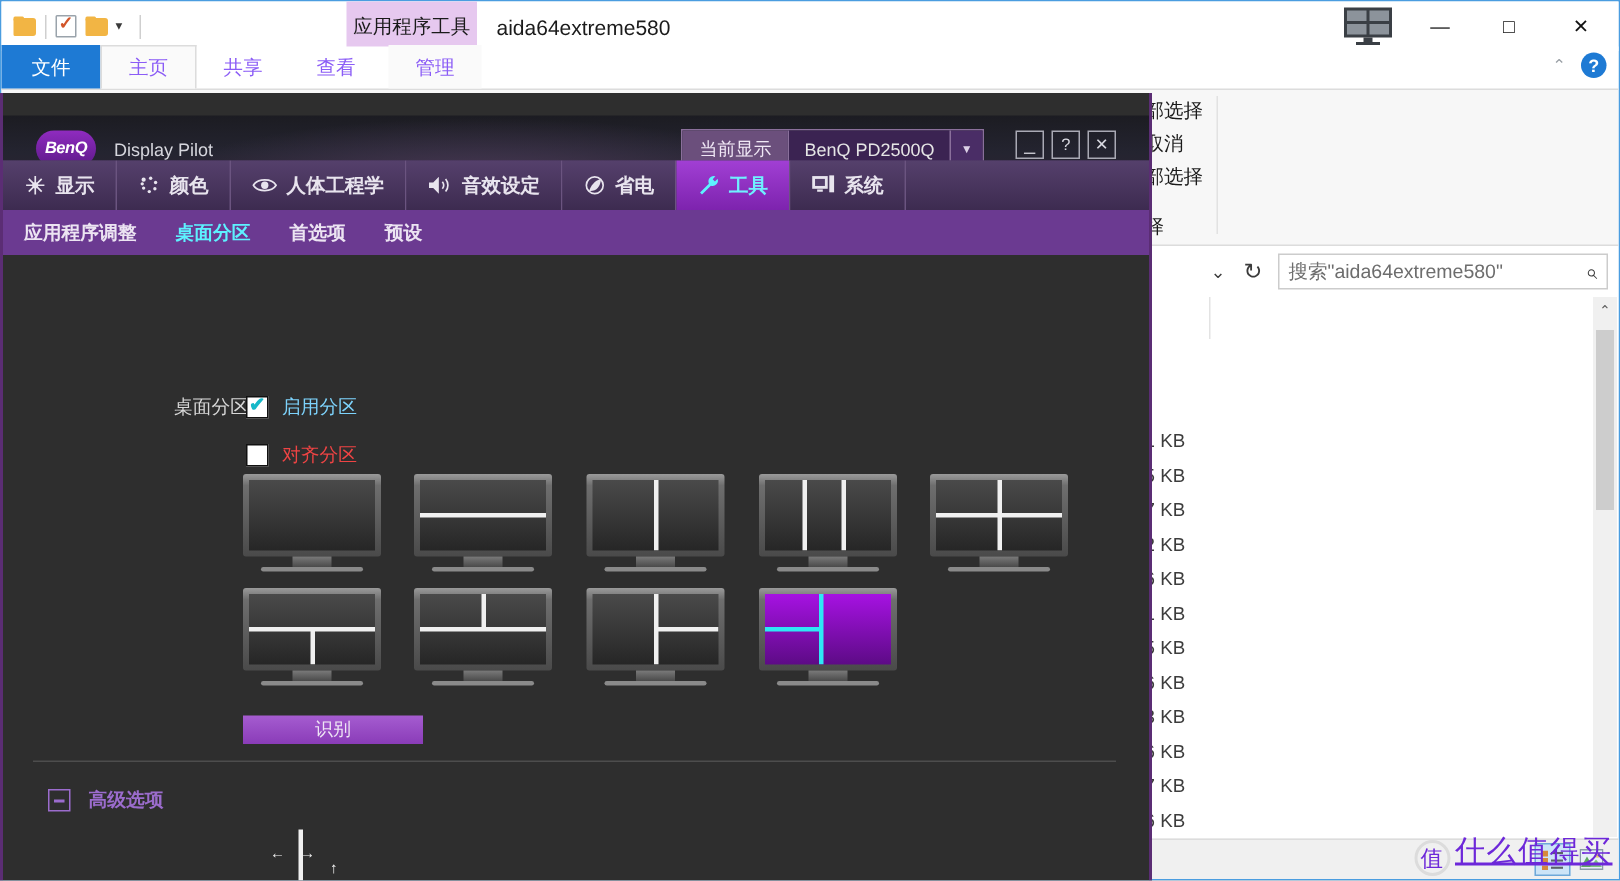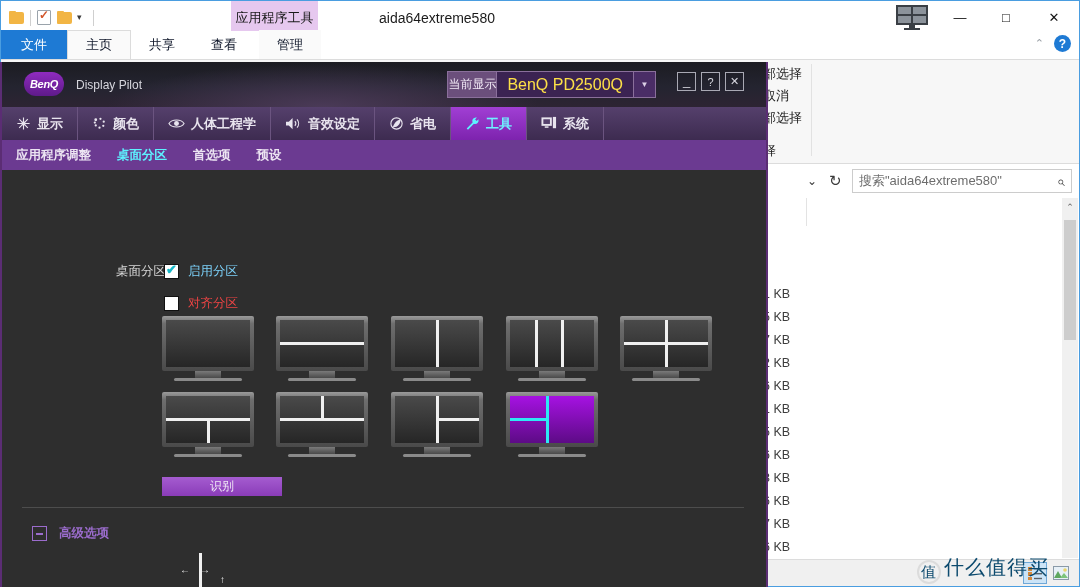--- a/index.html
+++ b/index.html
@@ -49,42 +49,42 @@
   }
   .ctx-tabgroup {
     position: absolute; left: 230px; top: 0px;
     width: 87px; height: 33px; background: #e6c8ef;
     display: flex; align-items: center; justify-content: center;
   }
   .ctx-tabgroup span { font-size: 13px; color: #1a1a1a; }
   .ex-title {
     position: absolute; left: 330px; top: 0; height: 33px;
     display: flex; align-items: center;
-    font-size: 14px; color: #1b1b1b; margin-left: 48px;
+    font-size: 14px; color: #1b1b1b;
   }
   .winbtns { position: absolute; right: 0; top: 0; height: 33px; display: flex; }
   .winbtn {
     width: 46px; height: 33px; display: flex; align-items: center; justify-content: center;
     font-size: 13px; color: #111;
   }
   .winbtn.close { width: 50px; }
   .monitor-ico {
     position: absolute; right: 150px; top: 3px;
     width: 34px; height: 26px;
   }
 
   
   .ex-tabs {
     position: absolute; left: 0; top: 30px; width: 1078px; height: 29px;
     background: #ffffff; display: flex; align-items: flex-end;
     border-bottom: 1px solid #dcdcdc;
   }
   .ex-tab {
     height: 29px; padding: 0 18px; display: flex; align-items: center;
-    font-size: 13px; color: #0f172a;
+    font-size: 13px; color: #8b5cf6;
   }
   .ex-tab.file { background: #1e7ad4; color: #fff; padding: 0 20px; }
   .ex-tab.sel { background: #fafafa; border: 1px solid #dcdcdc; border-bottom: none; }
   .ex-tab.mgr { background: #fafafa; margin-left: 4px; }
   .ribbon-right {
     position: absolute; right: 8px; top: 34px;
     display: flex; align-items: center; gap: 10px;
   }
   .chev-up { font-size: 11px; color: #9aa0a6; }
   .help-btn {
@@ -154,40 +154,41 @@
   }
   .view-toggles {
     position: absolute; right: 6px; top: 2px; display: flex; gap: 2px;
   }
   .vt {
     width: 24px; height: 22px; display: flex; align-items: center; justify-content: center;
     font-size: 12px;
   }
   .vt.active { background: #cce4f7; border: 1px solid #6ea8d8; }
   .watermark {
-    position: absolute; right: 30px; bottom: 2px;
-    font-size: 20px; color: #0c4a6e; letter-spacing: 1px;
+    position: absolute; right: 4px; bottom: 2px;
+    font-size: 20px; color: #6d28d9; letter-spacing: 1px;
     font-family: "DejaVu Sans", sans-serif;
+    text-decoration: underline;
   }
   .watermark .circ {
     display: inline-block; border: 2px solid #dcdcdc; border-radius: 50%;
     width: 24px; height: 24px; line-height: 21px; text-align: center;
     font-size: 15px; margin-right: 3px; vertical-align: -3px;
   }
 
   
   .benq {
     position: absolute; left: 0; top: 62px; width: 768px; height: 525px;
     background: #2e2e2e;
     border-left: 2px solid #5b2d74;
     border-right: 2px solid #5b2d74;
     overflow: hidden;
   }
   .benq-head {
-    position: absolute; left: 0; top: 0; width: 764px; height: 45px;
+    position: absolute; left: 0; top: 15px; width: 764px; height: 45px;
     background:
       radial-gradient(ellipse 300px 60px at 42% 100%, #4a3a57 0%, rgba(74,58,87,0) 72%),
       linear-gradient(180deg, #1c1c22 0%, #242430 55%, #2d2433 100%);
   }
   .benq-logo {
     position: absolute; left: 22px; top: 10px;
     width: 40px; height: 24px; border-radius: 12px;
     background: linear-gradient(180deg,#8f2bbf 0%, #5e1a8a 100%);
     display: flex; align-items: center; justify-content: center;
   }
@@ -199,24 +200,24 @@
     position: absolute; left: 74px; top: 16px;
     font-size: 12px; color: #d6d6dd;
   }
   .cur-display {
     position: absolute; right: 110px; top: 9px; height: 27px;
     display: flex; align-items: stretch;
     border: 1px solid #8a6f9b;
   }
   .cd-label {
     background: #6b4f7c; color: #f0e8f5; font-size: 12px;
-    display: flex; align-items: center; padding: 0 0;
+    display: flex; align-items: center; padding: 0 11px;
   }
   .cd-value {
-    background: #3b2352; color: #fde047; font-size: 16px;
+    background: #3b2352; color: #e5e5e5; font-size: 12px;
     display: flex; align-items: center; padding: 0 10px;
     min-width: 104px;
     border-left: 1px solid #8a6f9b;
   }
   .cd-arrow {
     width: 22px; background: #4a2d66; color: #dcd0e6; font-size: 8px;
     display: flex; align-items: center; justify-content: center;
     border-left: 1px solid #8a6f9b;
   }
   .benq-wbtns { position: absolute; right: 22px; top: 10px; display: flex; gap: 5px; }

